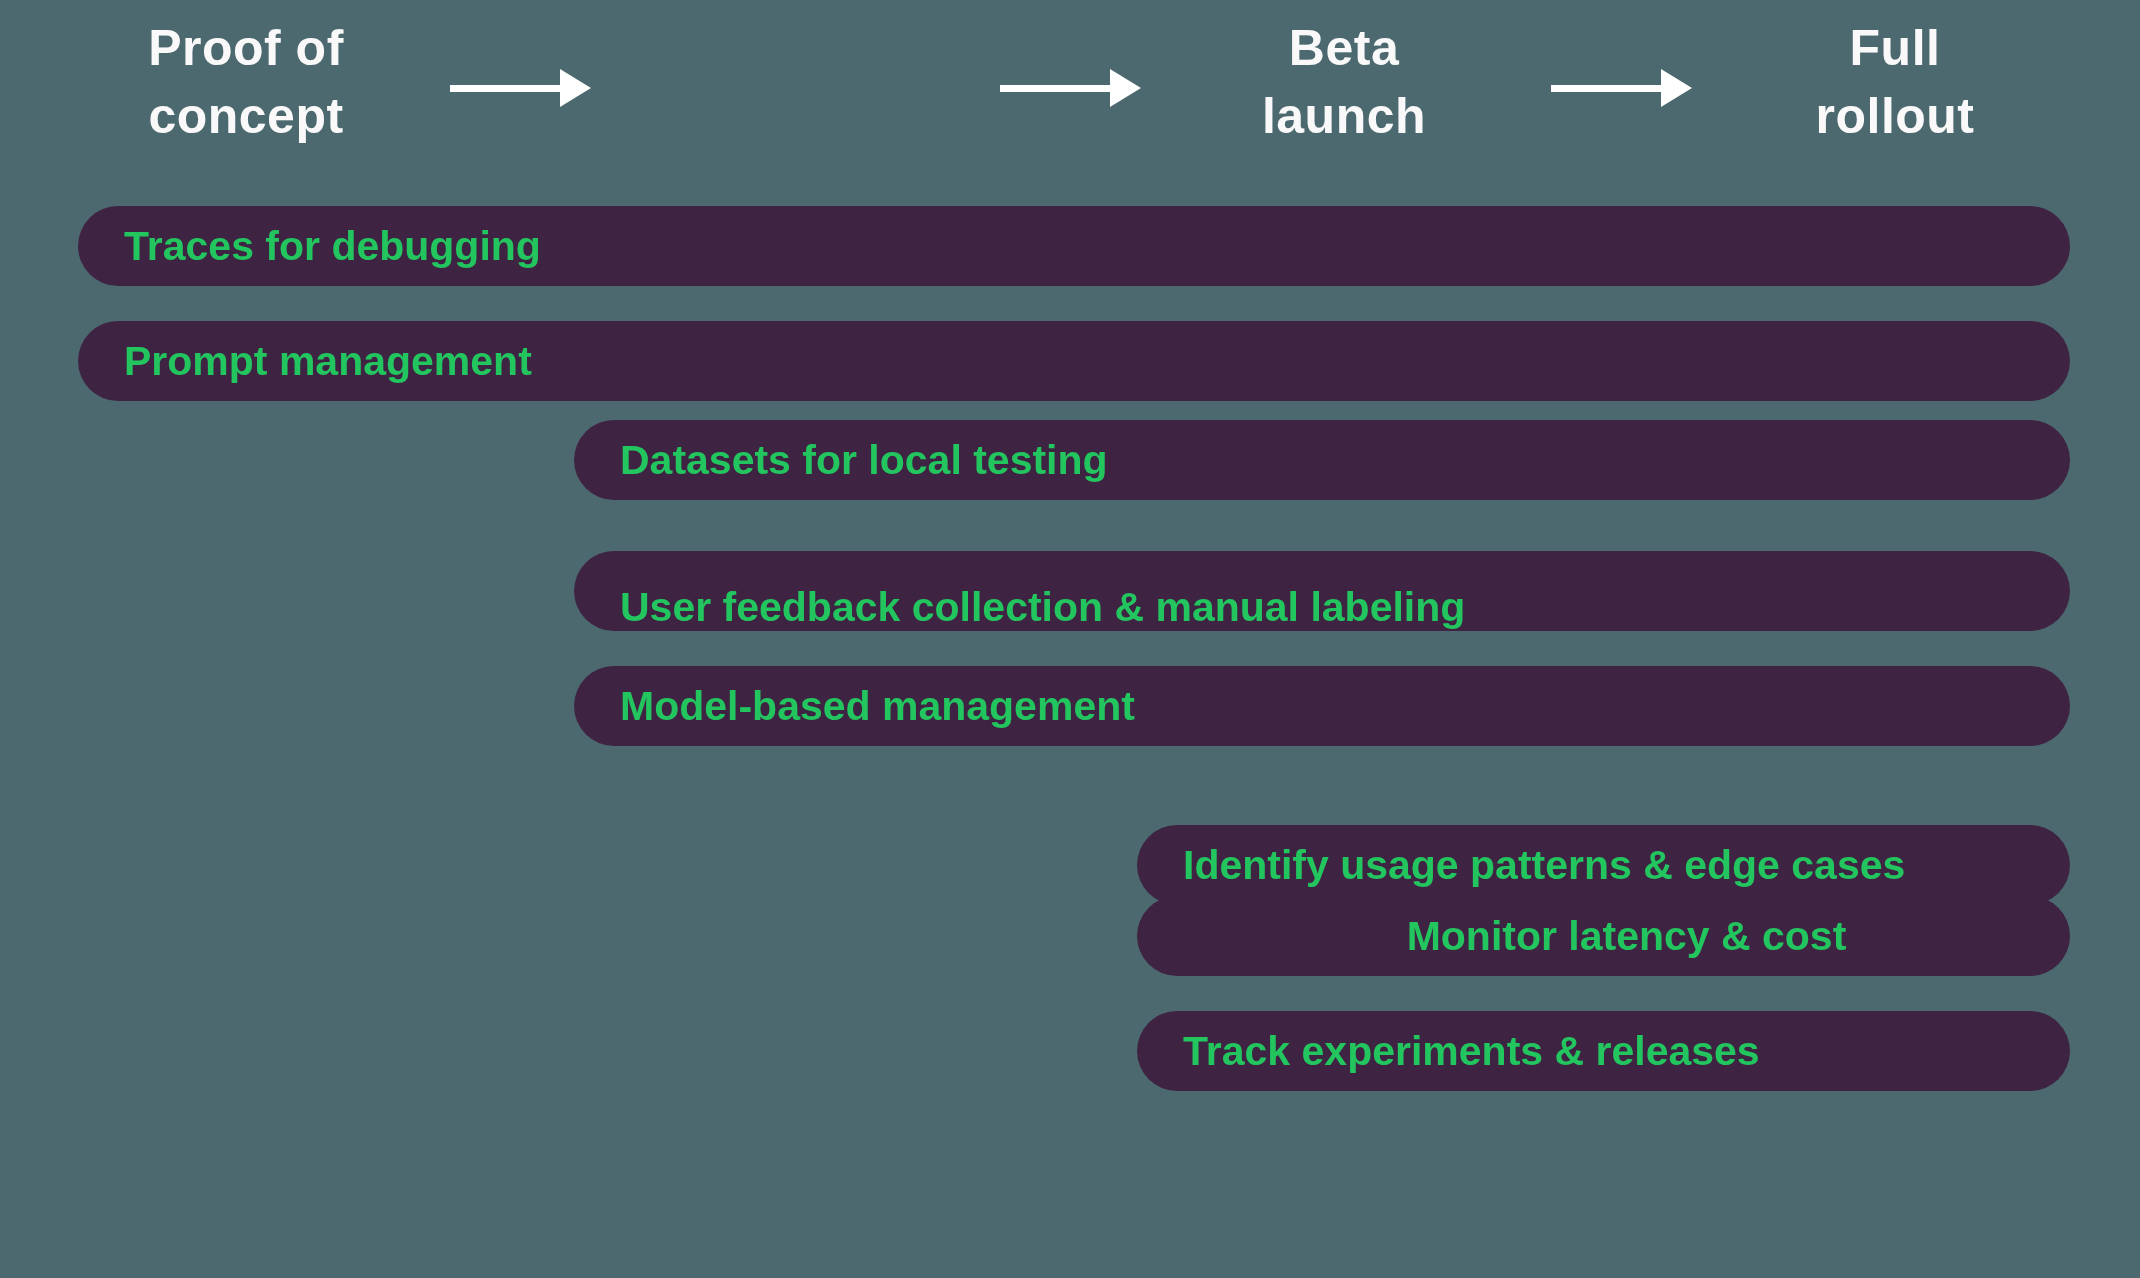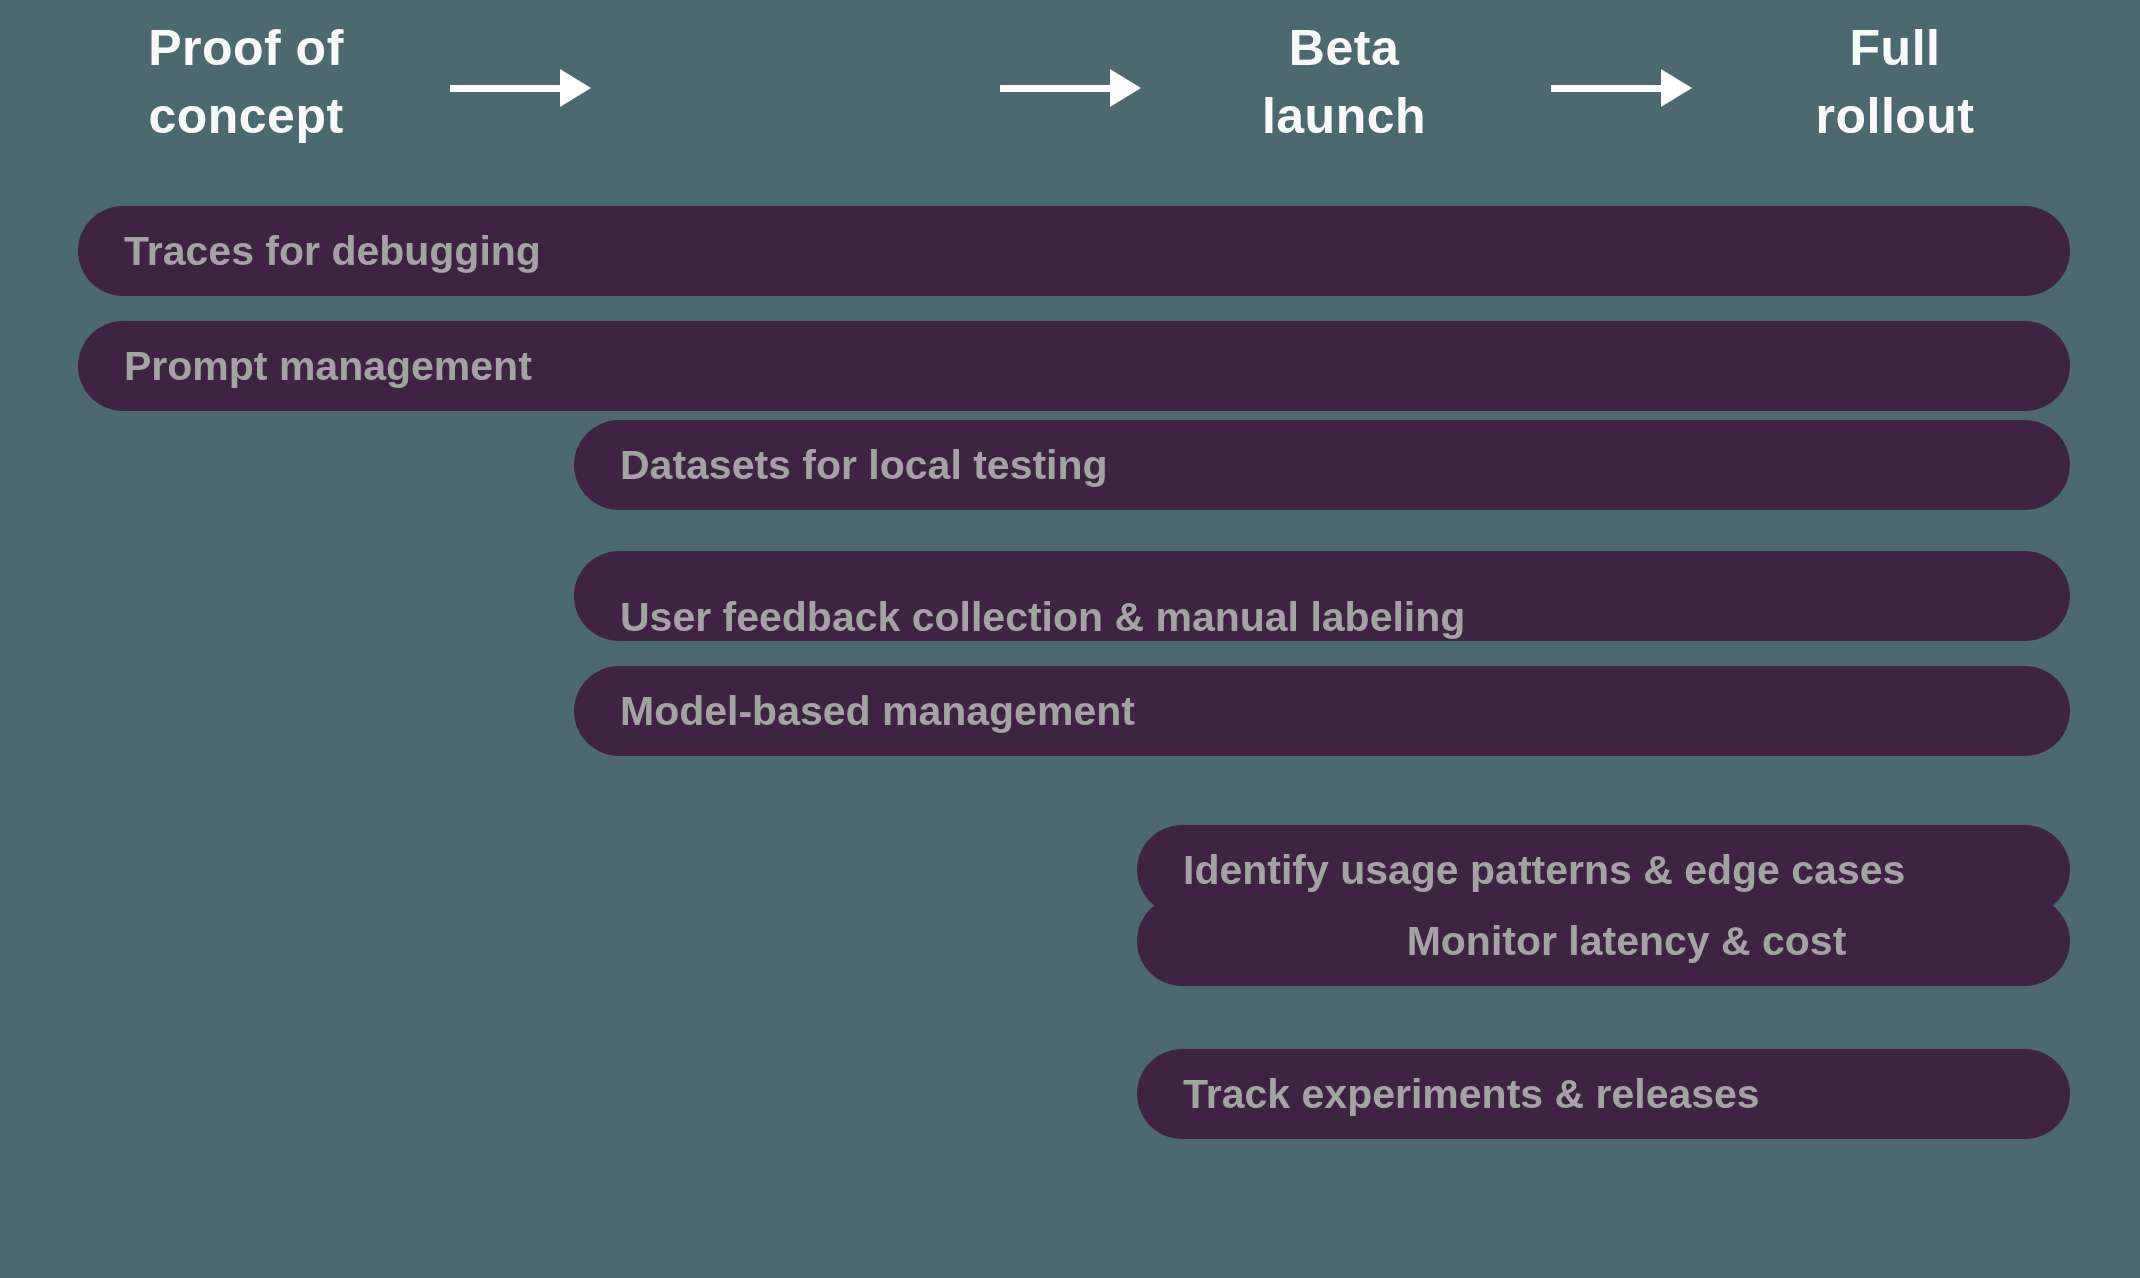--- a/index.html
+++ b/index.html
@@ -41,24 +41,24 @@
     height: 38px;
   }
   .arrow-1 { left: 450px; }
   .arrow-2 { left: 1000px; }
   .arrow-3 { left: 1551px; }
   .stage-arrow svg { display: block; width: 141px; height: 38px; }
 
   
   .bar {
     position: absolute;
-    height: 90px;
+    height: 80px;
     border-radius: 45px;
     background: #3E2343;
-    color: #a3a3a3;
+    color: #22c55e;
     font-size: 41px;
     font-weight: 700;
     display: flex;
     align-items: center;
     padding-left: 46px;
     box-sizing: border-box;
     white-space: nowrap;
   }
   .bar.centered {
     padding-left: 0;
@@ -72,21 +72,21 @@
   .from-s4 { left: 1680px; width: 390px;  }
 
   
   .row-0 { top: 206px; }
   .row-1 { top: 321px; }
   .row-2 { top: 420px; }
   .row-3 { top: 551px; align-items: flex-end; }
   .row-4 { top: 666px; }
   .row-5 { top: 825px; }
   .row-6 { top: 896px; justify-content: center; }
-  .row-7 { top: 1011px; margin-top: 38px; }
+  .row-7 { top: 1011px; }
   .row-8 { top: 1126px; }
 </style>
 </head>
 <body>
 
 <div class="canvas">
 
   <div class="stage-label stage-1">
     <div>Proof of</div>
     <div>concept</div>

